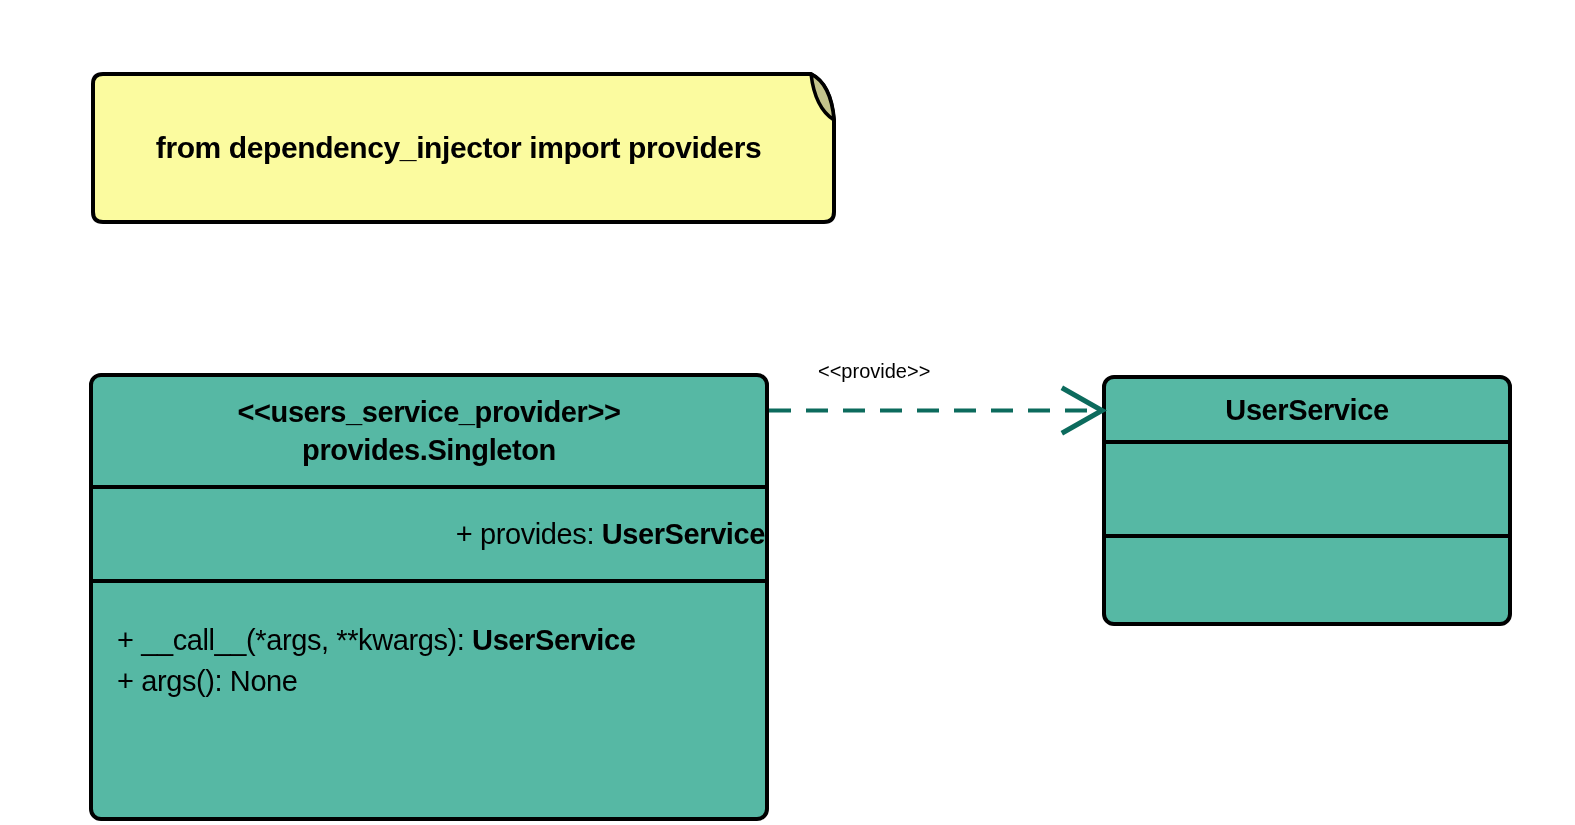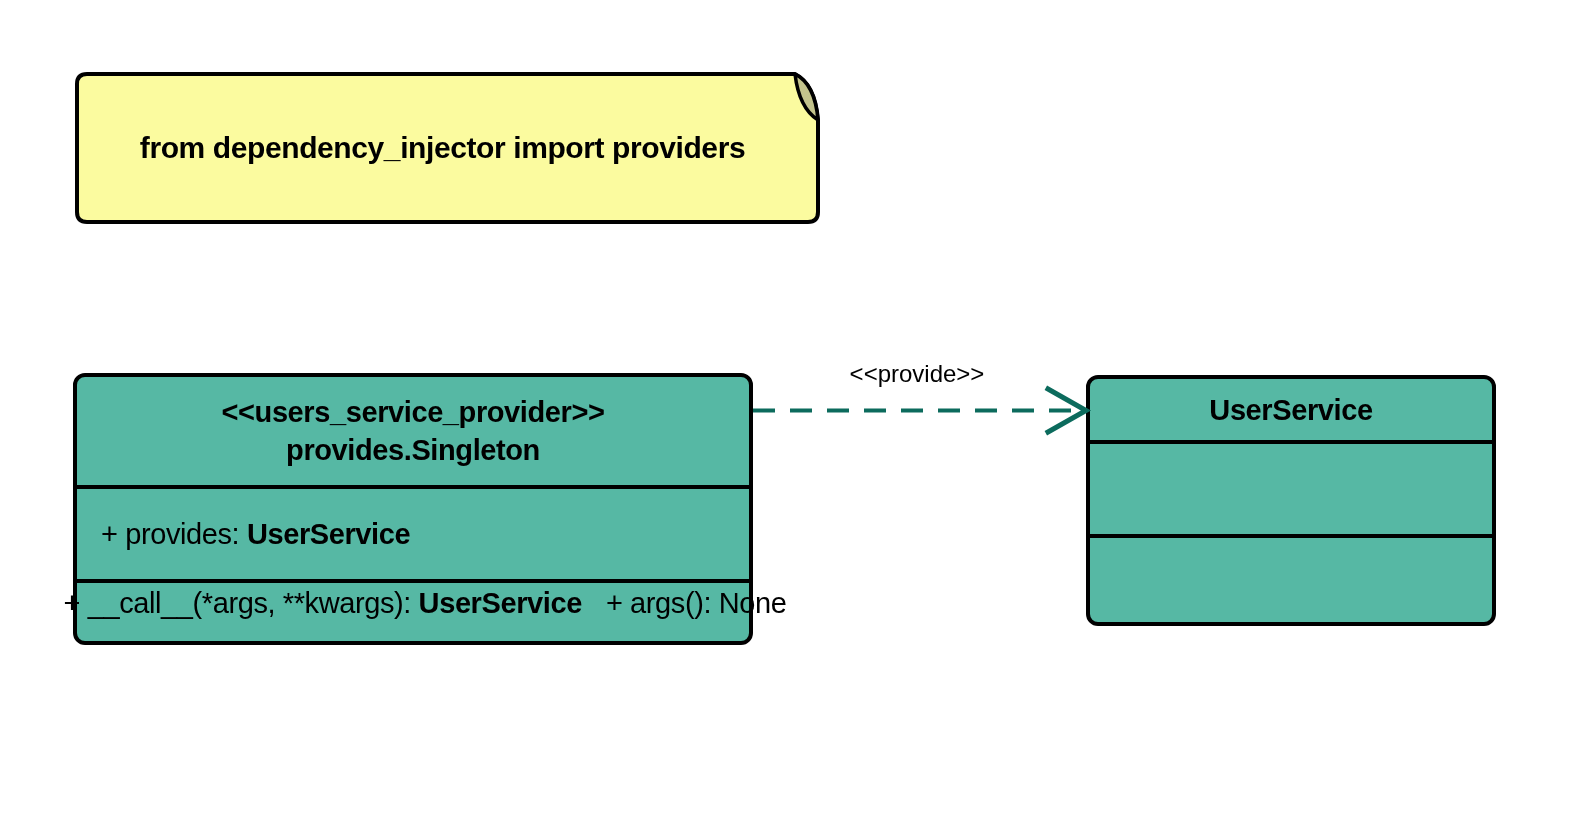--- a/index.html
+++ b/index.html
@@ -4,21 +4,21 @@
 <style>
   html, body { margin: 0; padding: 0; }
   body {
     width: 1575px; height: 825px;
     background: var(--background, #FFFFFF);
     position: relative;
     font-family: "Liberation Sans", "DejaVu Sans", sans-serif;
     color: #000;
     overflow: hidden;
   }
-  .canvas { position: absolute; inset: 0; }
+  .canvas { position: absolute; inset: 0; margin-left: 16px; }
 
   
   .note { position: absolute; left: 75px; top: 72px; width: 745px; height: 152px; }
   .note svg { position: absolute; left: 0; top: 0; overflow: visible; }
   .note-body { fill: var(--note-fill, #FBFB9F); stroke: var(--border, #000); stroke-width: 4; stroke-linejoin: round; }
   .note-fold { fill: var(--note-fold, #C4C48C); stroke: var(--border, #000); stroke-width: 3.5; stroke-linejoin: round; }
   .note-text {
     position: absolute; inset: 0 30px 0 20px;
     display: flex; align-items: center; justify-content: center;
     font-weight: bold; font-size: 30px; letter-spacing: -0.4px;
@@ -26,52 +26,52 @@
   }
 
   
   .uml-class {
     position: absolute;
     background: var(--class-fill, #56B8A4);
     border: 4px solid var(--border, #000);
     border-radius: 12px;
     box-sizing: border-box;
   }
-  .provider { left: 73px;   top: 373px; width: 680px; height: 272px; }
+  .provider { left: 73px;   top: 373px; width: 680px; height: 448px; }
   .service  { left: 1086px; top: 375px; width: 410px; height: 251px; }
 
-  .compartment { box-sizing: border-box; }
+  .compartment { box-sizing: border-box; justify-content: flex-end; }
   .compartment + .compartment { border-top: 4px solid var(--border, #000); }
 
   .c-header {
     display: flex; flex-direction: column;
     align-items: center; justify-content: center;
     font-weight: bold; font-size: 29px; line-height: 38px;
     letter-spacing: -0.4px; text-align: center;
   }
   .provider .c-header  { height: 108px; }
   .provider .c-attrs   { height: 94px;  display: flex; align-items: center; }
-  .provider .c-methods { height: 160px; display: flex; flex-direction: row; justify-content: center; }
+  .provider .c-methods { height: 160px; display: flex; flex-direction: column; justify-content: center; }
   .service  .c-header  { height: 61px; }
   .service  .c-attrs   { height: 94px; }
   .service  .c-methods { height: 88px; }
 
   .member {
     padding-left: 24px; font-size: 29px; line-height: 41px;
     letter-spacing: -0.4px; white-space: nowrap;
   }
   .member b { font-weight: bold; }
 
   
   .edge-svg { position: absolute; left: 753px; top: 380px; }
   .edge-dash { stroke: var(--edge-stroke, #0C6B5D); stroke-width: 4; fill: none; }
   .edge-head { stroke: var(--edge-stroke, #0C6B5D); stroke-width: 5; fill: none; stroke-linecap: square; }
   .edge-label {
     position: absolute; left: 802px; top: 360px; width: 230px;
-    text-align: center; font-size: 24px; font-weight: normal;
+    font-size: 20px; font-weight: normal;
     white-space: nowrap;
   }
 </style>
 </head>
 <body>
 
 <div class="canvas">
 
   <div class="note">
     <svg width="745" height="152" viewBox="0 0 745 152" aria-hidden="true">

